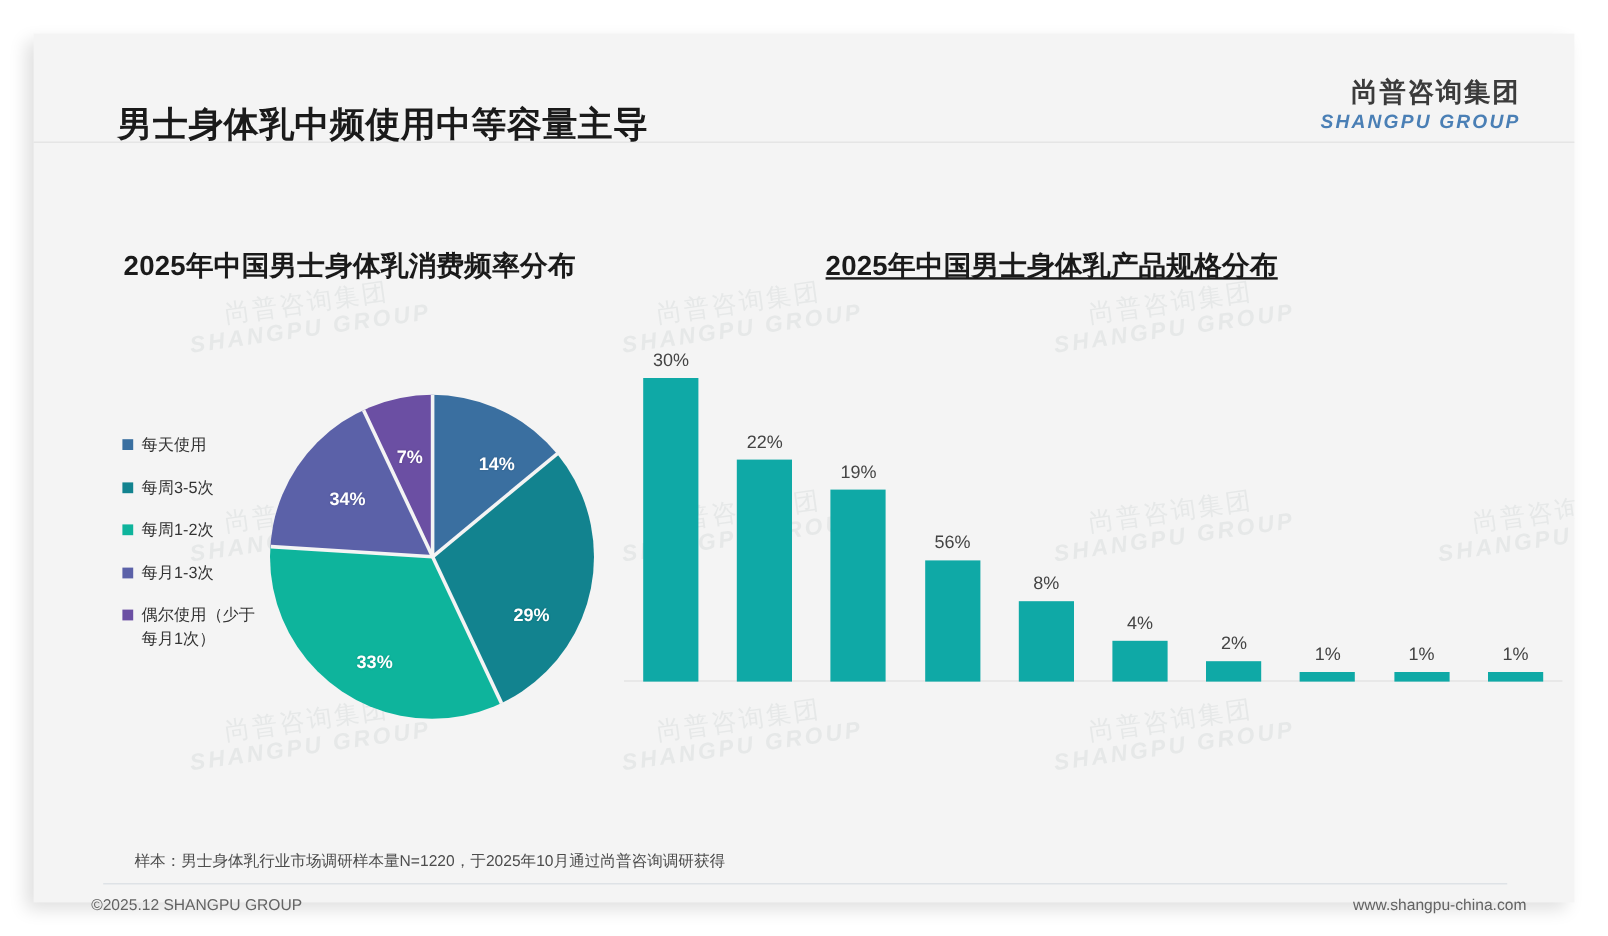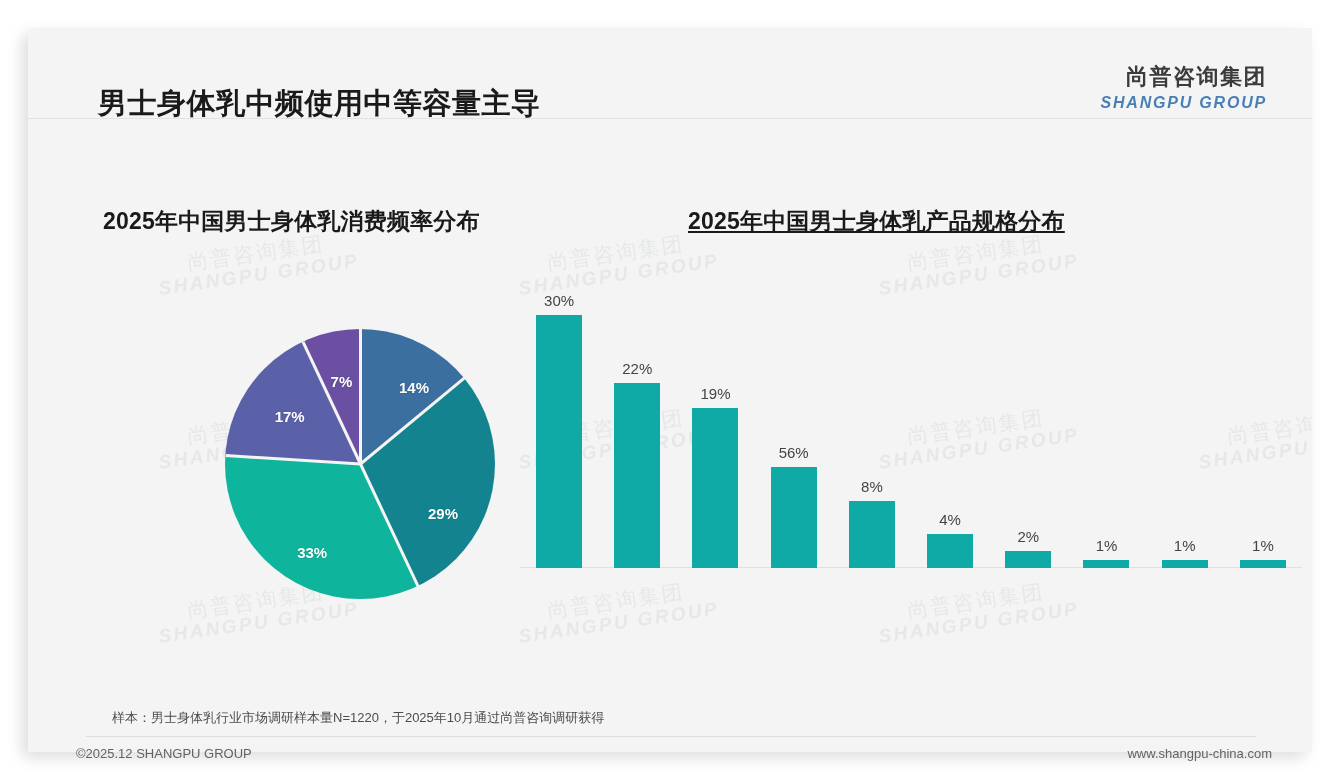--- a/index.html
+++ b/index.html
@@ -188,34 +188,57 @@
     <div class="main-title">男士身体乳中频使用中等容量主导</div>
     <div class="logo">
       <span class="logo-cn">尚普咨询集团</span>
       <span class="logo-en">SHANGPU GROUP</span>
     </div>
   </div>
 
   <div class="chart-title" id="title-left">2025年中国男士身体乳消费频率分布</div>
   <div class="chart-title" id="title-right">2025年中国男士身体乳产品规格分布</div>
 
+  <div class="pie-legend" id="pie-legend">
+      <div class="legend-row">
+        <span class="legend-sw" style="background: rgb(58, 111, 160);"></span>
+        <span class="legend-label">每天使用</span>
+      </div>
+      <div class="legend-row">
+        <span class="legend-sw" style="background: rgb(18, 131, 143);"></span>
+        <span class="legend-label">每周3-5次</span>
+      </div>
+      <div class="legend-row">
+        <span class="legend-sw" style="background: rgb(14, 180, 156);"></span>
+        <span class="legend-label">每周1-2次</span>
+      </div>
+      <div class="legend-row">
+        <span class="legend-sw" style="background: rgb(91, 97, 168);"></span>
+        <span class="legend-label">每月1-3次</span>
+      </div>
+      <div class="legend-row">
+        <span class="legend-sw" style="background: rgb(107, 79, 163);"></span>
+        <span class="legend-label">偶尔使用（少于
+每月1次）</span>
+      </div>
+    </div>
   <div class="pie-wrap">
     <div class="pie" id="pie-disc" style="background: conic-gradient(rgb(58, 111, 160) 0deg, rgb(58, 111, 160) 50.4deg, rgb(18, 131, 143) 50.4deg, rgb(18, 131, 143) 154.8deg, rgb(14, 180, 156) 154.8deg, rgb(14, 180, 156) 273.6deg, rgb(91, 97, 168) 273.6deg, rgb(91, 97, 168) 334.8deg, rgb(107, 79, 163) 334.8deg, rgb(107, 79, 163) 360deg);"></div>
     <div id="pie-seps">
         <div class="pie-sep" style="transform: rotate(180deg);"></div>
         <div class="pie-sep" style="transform: rotate(230.4deg);"></div>
         <div class="pie-sep" style="transform: rotate(334.8deg);"></div>
         <div class="pie-sep" style="transform: rotate(453.6deg);"></div>
         <div class="pie-sep" style="transform: rotate(514.8deg);"></div>
       </div>
     <div id="pie-labels">
         <div class="pie-lbl" style="left: 189px; top: 58.0445px;">14%</div>
         <div class="pie-lbl" style="left: 218.002px; top: 153.553px; margin-top: 30px;">29%</div>
         <div class="pie-lbl" style="left: 87.1948px; top: 223px;">33%</div>
-        <div class="pie-lbl" style="left: 64.6568px; top: 87.1948px;">17%</div>
+        <div class="pie-lbl" style="left: 64.6568px; top: 87.1948px;">34%</div>
         <div class="pie-lbl" style="left: 116.447px; top: 51.9983px;">7%</div>
       </div>
   </div>
 
   <div class="bars" id="bars">
     <div class="bar-baseline"></div>
   <div class="bar-slot" style="left: 0px; width: 78.2px;">
         <div class="bar" style="height: 252.727px; background: rgb(15, 169, 166);"></div>
         <div class="bar-val" style="bottom: 258.727px;">30%</div>
       </div>

